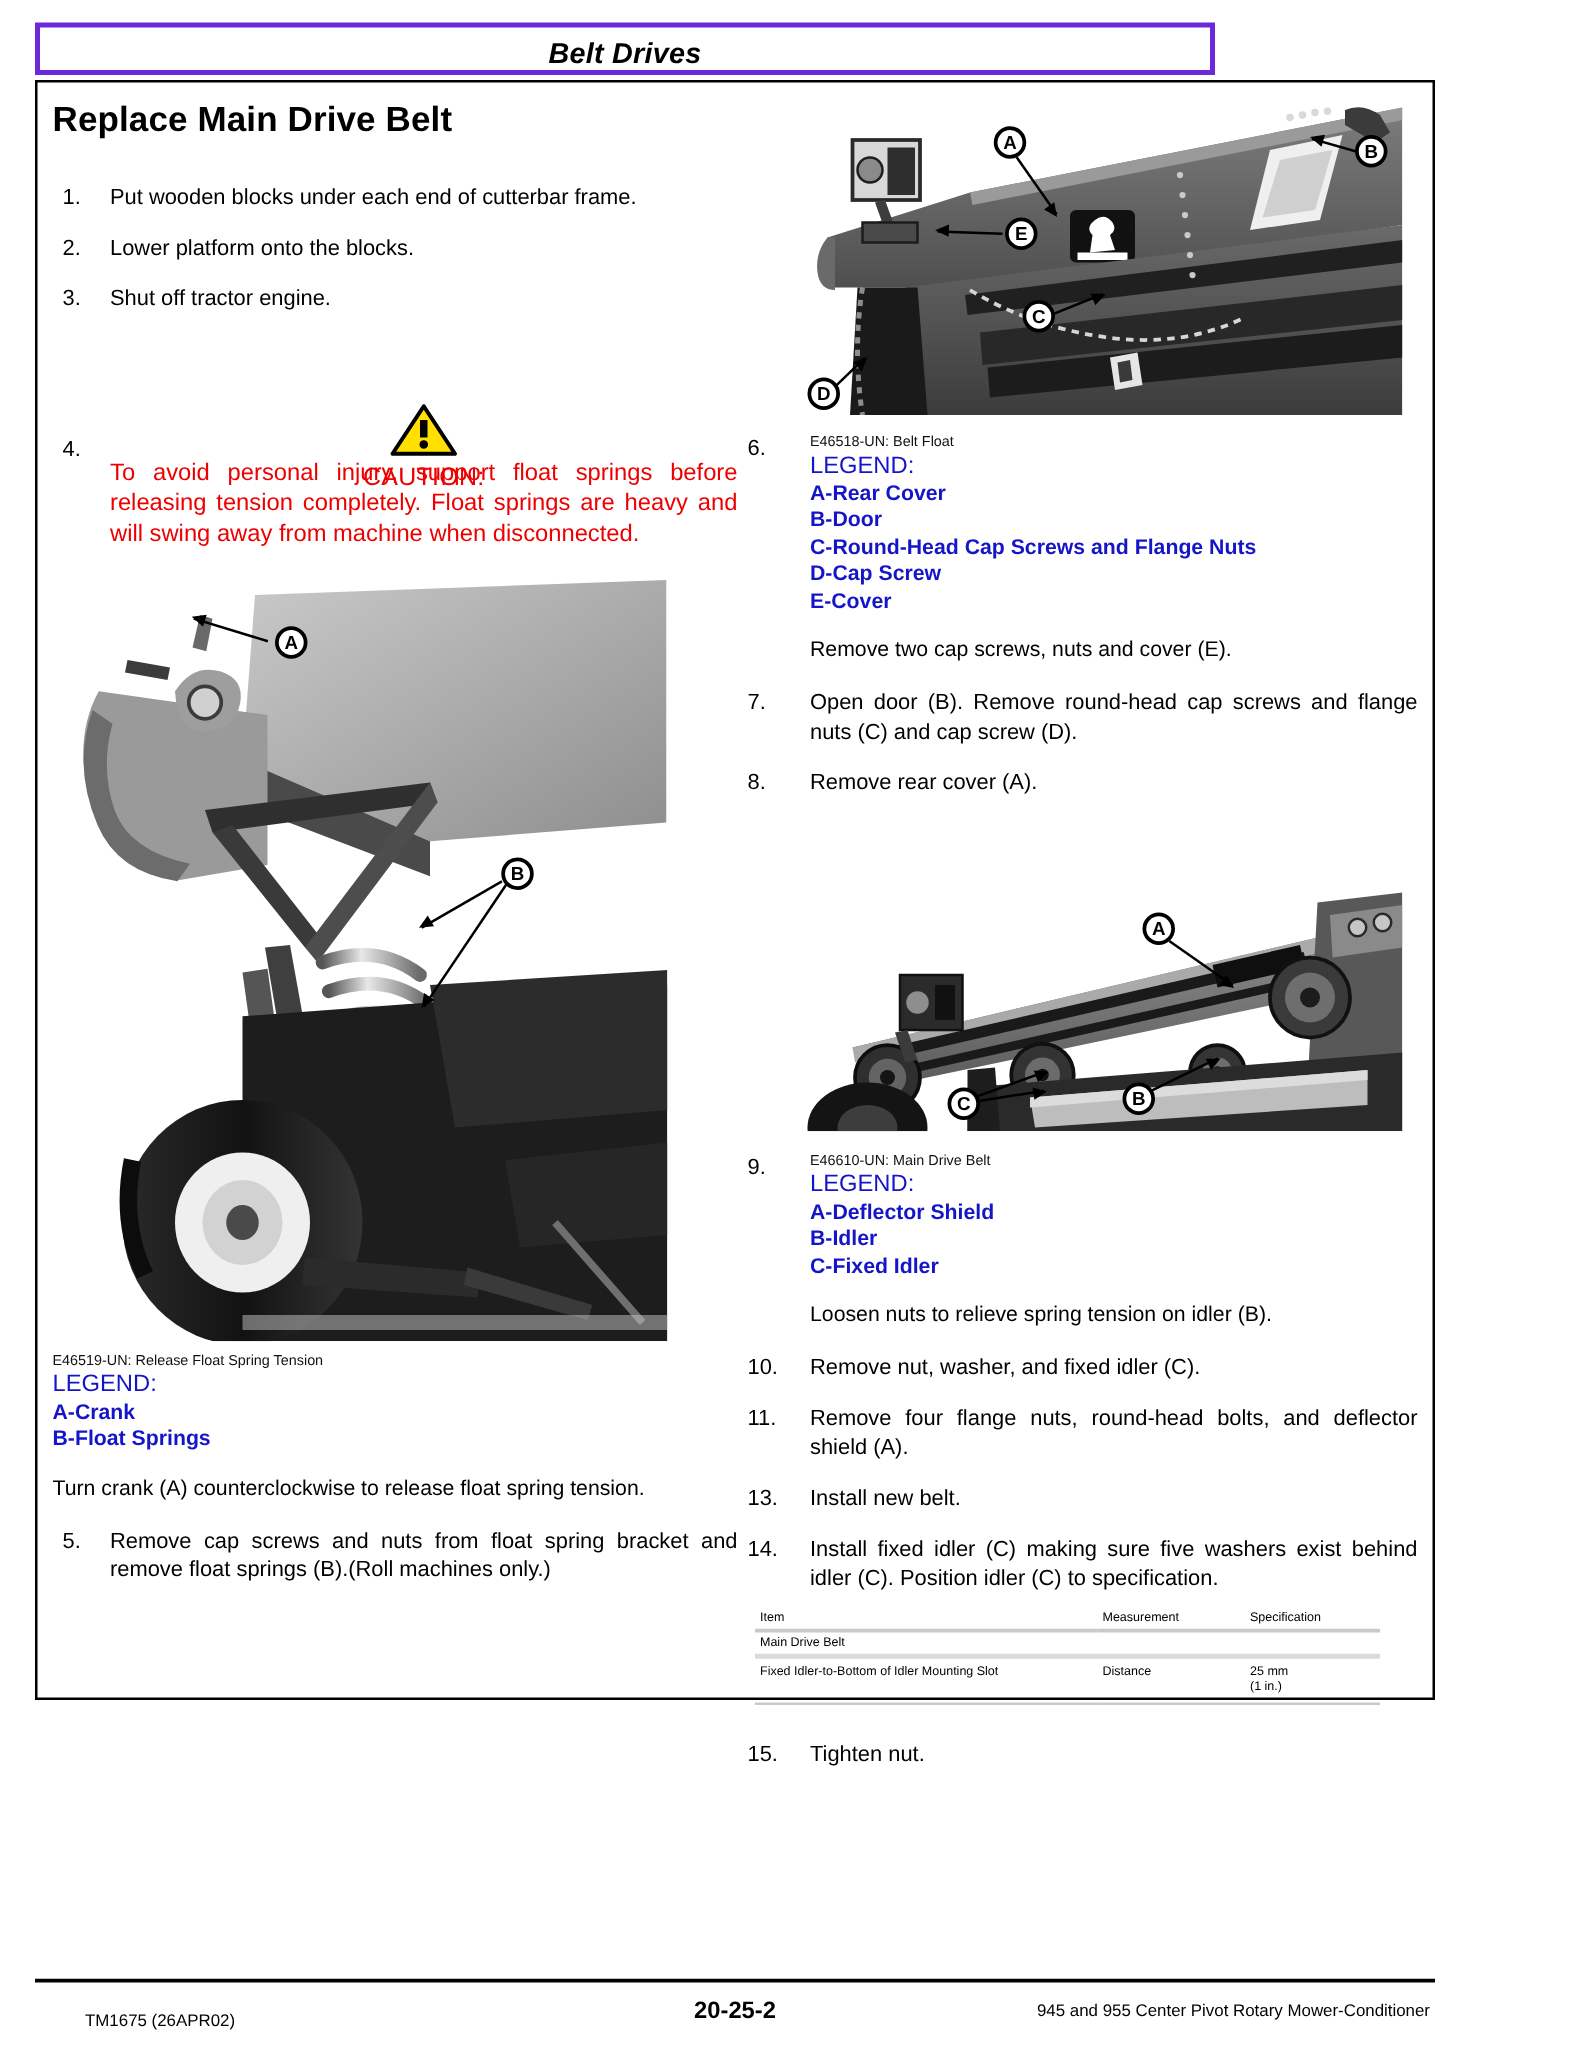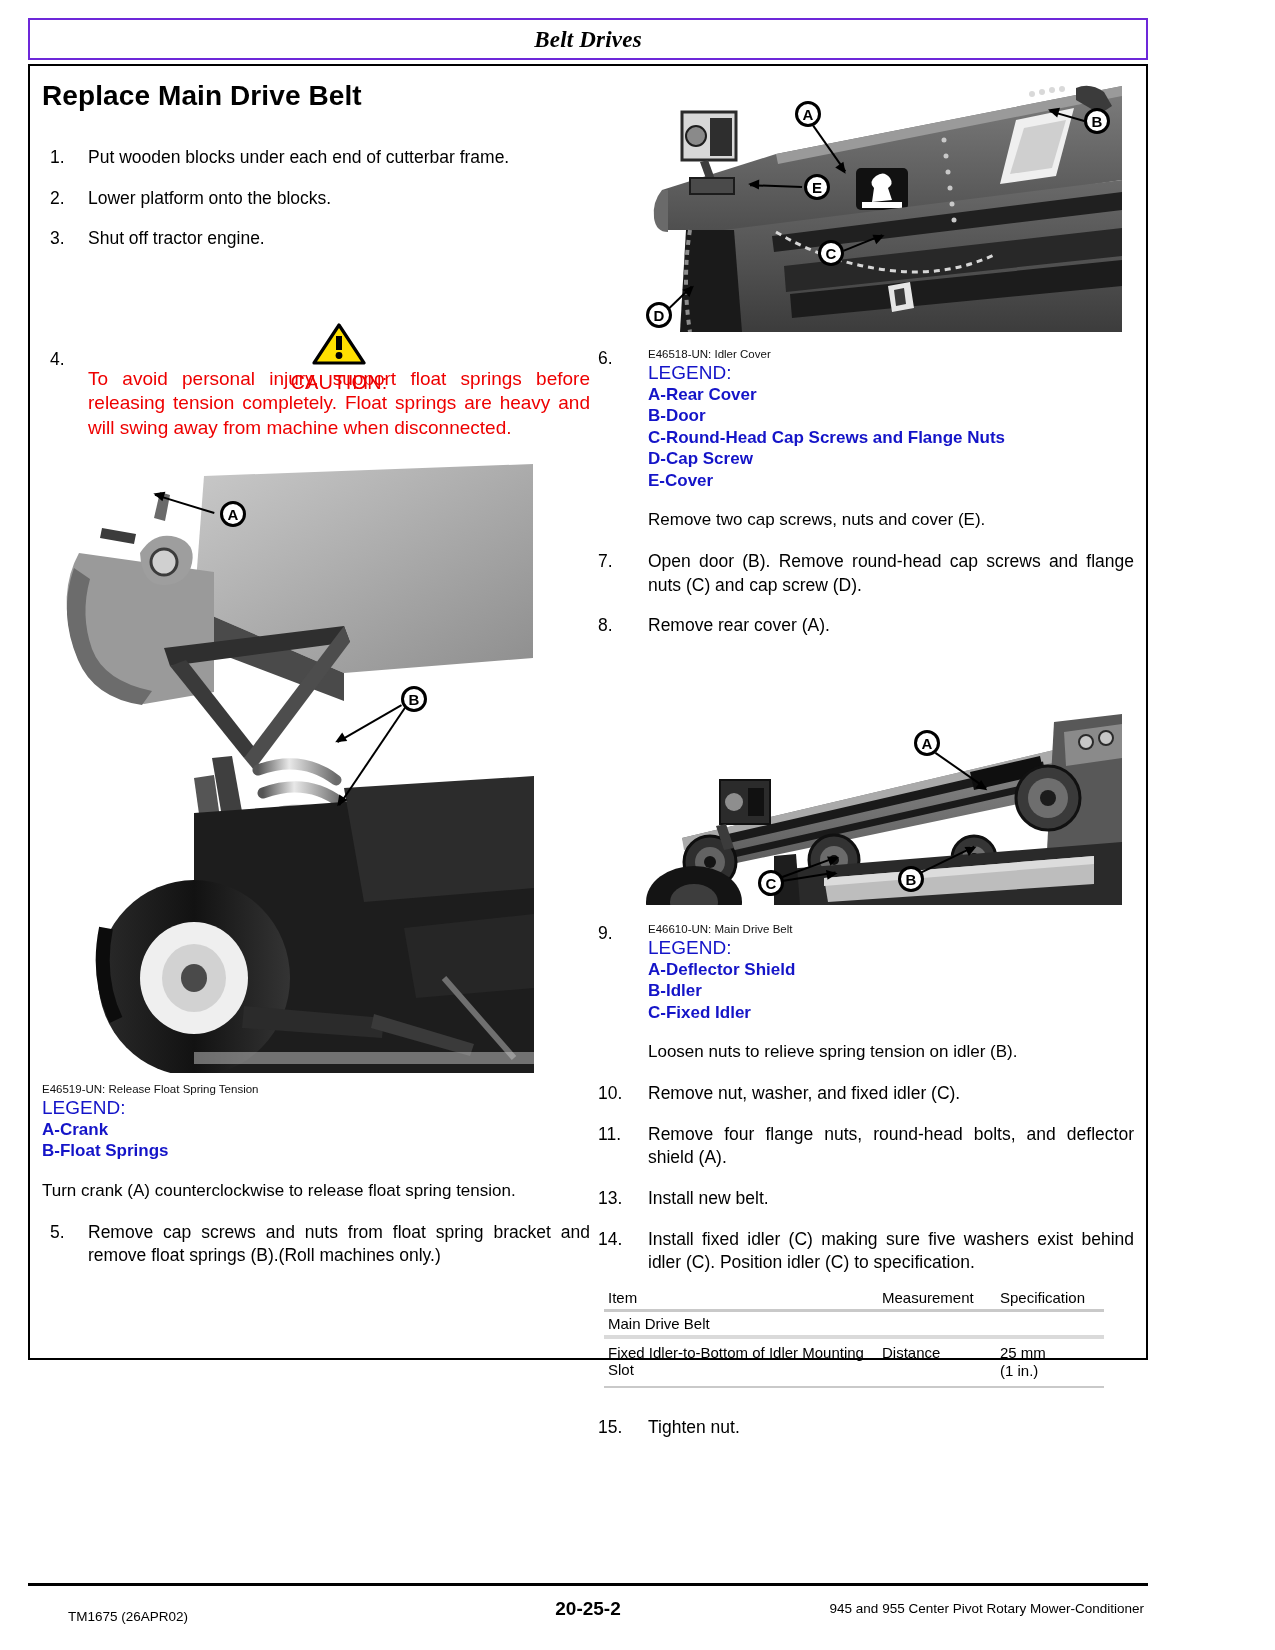--- a/index.html
+++ b/index.html
@@ -19,24 +19,23 @@
     position: absolute;
     left: 0; top: 0;
     width: 1275px;
     height: 1650px;
   }
 
   
   .header-box {
     position: absolute;
     left: 28px; top: 18px;
-    width: 1120px; height: 42px;
-    border: 2px solid #6d28d9;
+    width: 944px; height: 42px;
+    border: 4px solid #6d28d9;
     box-sizing: border-box;
-    font-family: Liberation Serif, serif;
   }
   .header-title {
     position: absolute;
     left: 0; right: 0; top: 7px;
     text-align: center;
     font-style: italic;
     font-weight: bold;
     font-size: 23px;
     letter-spacing: .2px;
   }
@@ -200,21 +199,21 @@
     border-top: 5px solid transparent;
     border-bottom: 5px solid transparent;
   }
 
   
   .spec-table {
     width: 500px;
     margin-left: 12px;
     margin-top: 12px;
     border-collapse: collapse;
-    font-size: 15px;
+    font-size: 10px;
   }
   .spec-table th {
     font-weight: normal;
     text-align: left;
     padding: 2px 4px 3px 4px;
     border-bottom: 3px solid #c9c9c9;
   }
   .spec-table th.m { width: 110px; }
   .spec-table th.s { width: 100px; }
   .spec-table td {
@@ -472,21 +471,21 @@
         <div class="callout" style="left:22px; top:222px;">D</div>
         <div class="lead" style="left:44px; top:228px; width:32px; transform:rotate(-44deg);"></div>
 
         <div class="callout" style="left:180px; top:94px;">E</div>
         <div class="lead" style="left:178px; top:108px; width:52px; transform:rotate(182deg);"></div>
       </div>
     </div>
 
     <div class="step-legend" style="margin-top:16px;">
       <span class="num">6.</span>
-      <div class="fig-caption" style="margin-top:2px;">E46518-UN: Idler Cover</div>
+      <div class="fig-caption" style="margin-top:2px;">E46518-UN: Belt Float</div>
       <div class="legend-title">LEGEND:</div>
       <div class="legend-item">A-Rear Cover</div>
       <div class="legend-item">B-Door</div>
       <div class="legend-item">C-Round-Head Cap Screws and Flange Nuts</div>
       <div class="legend-item">D-Cap Screw</div>
       <div class="legend-item">E-Cover</div>
       <div class="legend-after">Remove two cap screws, nuts and cover (E).</div>
     </div>
 
     <div class="step r">

